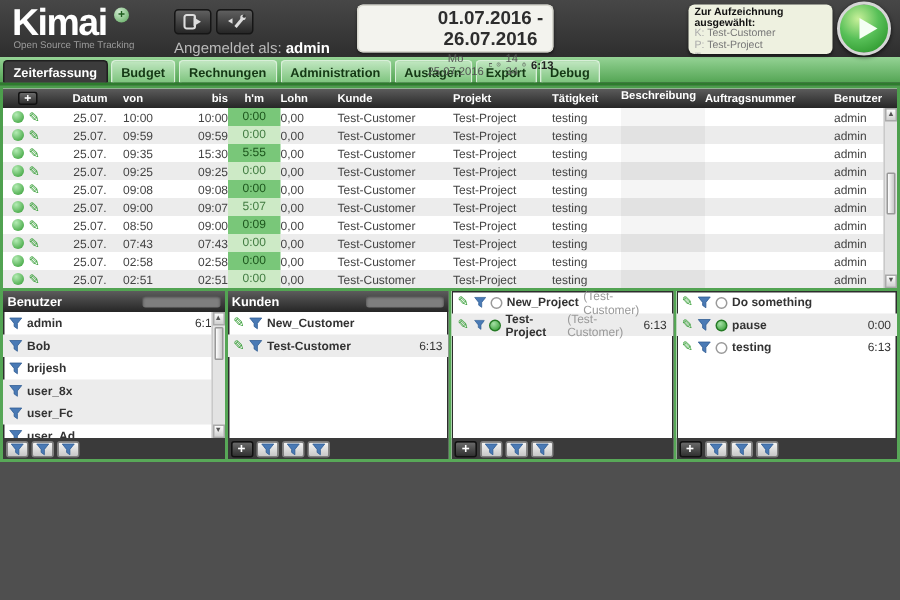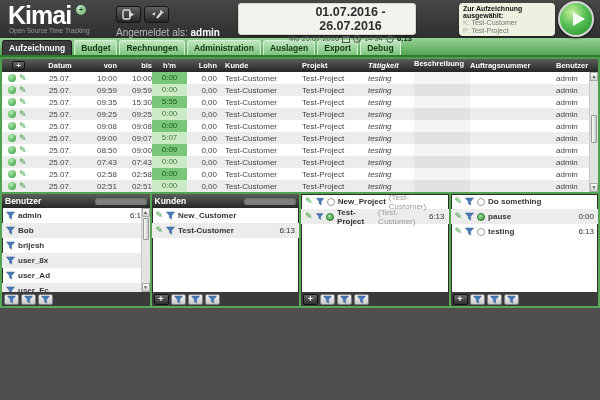--- a/index.html
+++ b/index.html
@@ -12,21 +12,21 @@
   .logo-badge { position:absolute; left:76px; top:5px; width:10px; height:10px; border-radius:50%;
     background:radial-gradient(circle at 35% 30%, #cfe9cf,#5aa85a); color:#1d5c1d; font-size:8px; line-height:10px;
     text-align:center; font-weight:bold; }
   .tagline { position:absolute; left:9px; top:27px; font-size:6.5px; color:#9a9a9a; }
   .hdr-buttons { position:absolute; left:116px; top:6px; display:flex; gap:3px; }
   .hdr-btn { width:25px; height:17px; background:linear-gradient(#606060,#262626); border:1px solid #161616;
     border-radius:3px; display:flex; align-items:center; justify-content:center; cursor:pointer; }
   .logged { position:absolute; left:116px; top:27px; font-size:10px; color:#bbb; }
   .logged b { color:#fff; }
 
-  .datebox { position:absolute; left:238px; top:3px; width:178px; height:32px; background:#f3f3ee;
+  .datebox { position:absolute; left:238px; top:3px; width:131px; height:32px; background:#f3f3ee;
     border-radius:4px; text-align:center; box-shadow:0 1px 2px rgba(0,0,0,.5), inset 0 0 0 1px #d8d8cf;padding-left:47px; }
   .datebox .range { font-size:12.5px; font-weight:bold; color:#2d2d2d; margin-top:2px; }
   .datebox .sub { font-size:7.5px; color:#555; display:flex; justify-content:center; align-items:center; gap:3px; margin-top:1px; }
   .datebox .sub b { color:#222; }
   .mini-ic { display:inline-block; }
 
   .recbox { position:absolute; left:459px; top:3px; width:96px; height:33px; background:#eef1e0;
     border-radius:4px; padding:2px 4px; box-shadow:0 1px 2px rgba(0,0,0,.5); overflow:hidden; }
   .recbox .rtitle { font-size:7px; font-weight:bold; color:#111; }
   .recbox .rline { font-size:7px; color:#777; line-height:8px; }
@@ -53,28 +53,28 @@
   .thead { display:flex; height:13px; background:linear-gradient(#5c5c5c,#262626); color:#fff;
     font-size:7.5px; font-weight:bold; align-items:center; }
   .thead .cell { overflow:hidden; white-space:nowrap; }
   .add-btn { width:13px; height:9px; margin-left:4px; background:linear-gradient(#6a6a6a,#303030);
     border:1px solid #111; border-radius:2px; color:#fff; font-size:8px; line-height:7px; text-align:center; cursor:pointer; }
   .trow { display:flex; height:12px; font-size:8px; color:#444; align-items:center; }
   .trow.alt { background:#ececec; }
   .cell { overflow:hidden; white-space:nowrap; }
   .c-icons { width:36px; display:flex; align-items:center; gap:3px; padding-left:6px; }
   .c-datum { width:44px; text-align:center; }
-  .c-von { width:35px; text-align:right; }
+  .c-von { width:35px; text-align:left; }
   .c-bis { width:35px; text-align:right; }
   .c-hm { width:35px; text-align:center; align-self:stretch; line-height:12px; }
   .thead .c-hm { line-height:13px; }
-  .c-lohn { width:35px; text-align:right; padding-right:5px; }
+  .c-lohn { width:35px; text-align:left; padding-right:5px; }
   .c-kunde { width:80px; padding-left:3px; }
   .c-projekt { width:66px; }
-  .c-taet { width:46px;font-style:italic; }
+  .c-taet { width:46px; }
   .c-besch { flex:1; align-self:stretch; }
   .trow .c-besch { background:rgba(0,0,0,0.04); }
   .c-auftrag { width:86px; text-align:left; padding-right:8px; }
   .c-benutzer { width:33px; }
   .hm-bright { background:#79c779; color:#1c551c; }
   .hm-light { background:#cdeac6; color:#417c41; }
 
   .dot { width:8px; height:8px; border-radius:50%; background:radial-gradient(circle at 35% 30%, #b4ecb4,#2d992d); }
   .pencil { color:#2f9b2f; font-size:9px; line-height:9px; transform:rotate(0deg); }
 
@@ -165,21 +165,21 @@
         <div class="rline"><span class="pfx">T:</span> <span>pause</span></div>
       </div>
   </div>
 
   <div class="playbtn">
     <span class="tri"></span>
   </div>
 </div>
 
 <div class="tabbar" id="tabbar">
-    <div class="tab active">Aufzeichnung</div>
+    <div class="tab active">Zeiterfassung</div>
     <div class="tab plain">Budget</div>
     <div class="tab plain">Rechnungen</div>
     <div class="tab plain">Administration</div>
     <div class="tab plain">Auslagen</div>
     <div class="tab plain">Export</div>
     <div class="tab plain">Debug</div>
   </div>
 
 <div class="content">
 
@@ -418,32 +418,32 @@
             <span class="pname">brijesh</span>
             <span class="ptime"></span>
           </div>
           <div class="pitem alt">
             <svg class="funnel" width="9" height="9" viewBox="0 0 9 9">
               <path d="M0.5 1 h8 L5.6 4.6 V8.2 L3.4 6.6 V4.6 Z" fill="#4a7ab5" stroke="#2c5a90" stroke-width="0.5"></path>
             </svg>
             <span class="pname">user_8x</span>
             <span class="ptime"></span>
           </div>
+          <div class="pitem alt">
+            <svg class="funnel" width="9" height="9" viewBox="0 0 9 9">
+              <path d="M0.5 1 h8 L5.6 4.6 V8.2 L3.4 6.6 V4.6 Z" fill="#4a7ab5" stroke="#2c5a90" stroke-width="0.5"></path>
+            </svg>
+            <span class="pname">user_Fc</span>
+            <span class="ptime"></span>
+          </div>
           <div class="pitem ">
             <svg class="funnel" width="9" height="9" viewBox="0 0 9 9">
               <path d="M0.5 1 h8 L5.6 4.6 V8.2 L3.4 6.6 V4.6 Z" fill="#4a7ab5" stroke="#2c5a90" stroke-width="0.5"></path>
             </svg>
             <span class="pname">user_Ad</span>
-            <span class="ptime"></span>
-          </div>
-          <div class="pitem alt">
-            <svg class="funnel" width="9" height="9" viewBox="0 0 9 9">
-              <path d="M0.5 1 h8 L5.6 4.6 V8.2 L3.4 6.6 V4.6 Z" fill="#4a7ab5" stroke="#2c5a90" stroke-width="0.5"></path>
-            </svg>
-            <span class="pname">user_Fc</span>
             <span class="ptime"></span>
           </div>
           <div class="pscroll">
             <div class="vs-arrow">▲</div>
             <div class="vs-thumb" style="height:22px"></div>
             <div class="vs-arrow vs-down">▼</div>
           </div>
         </div>
         <div class="panel-footer">
           <div class="fbtn">

